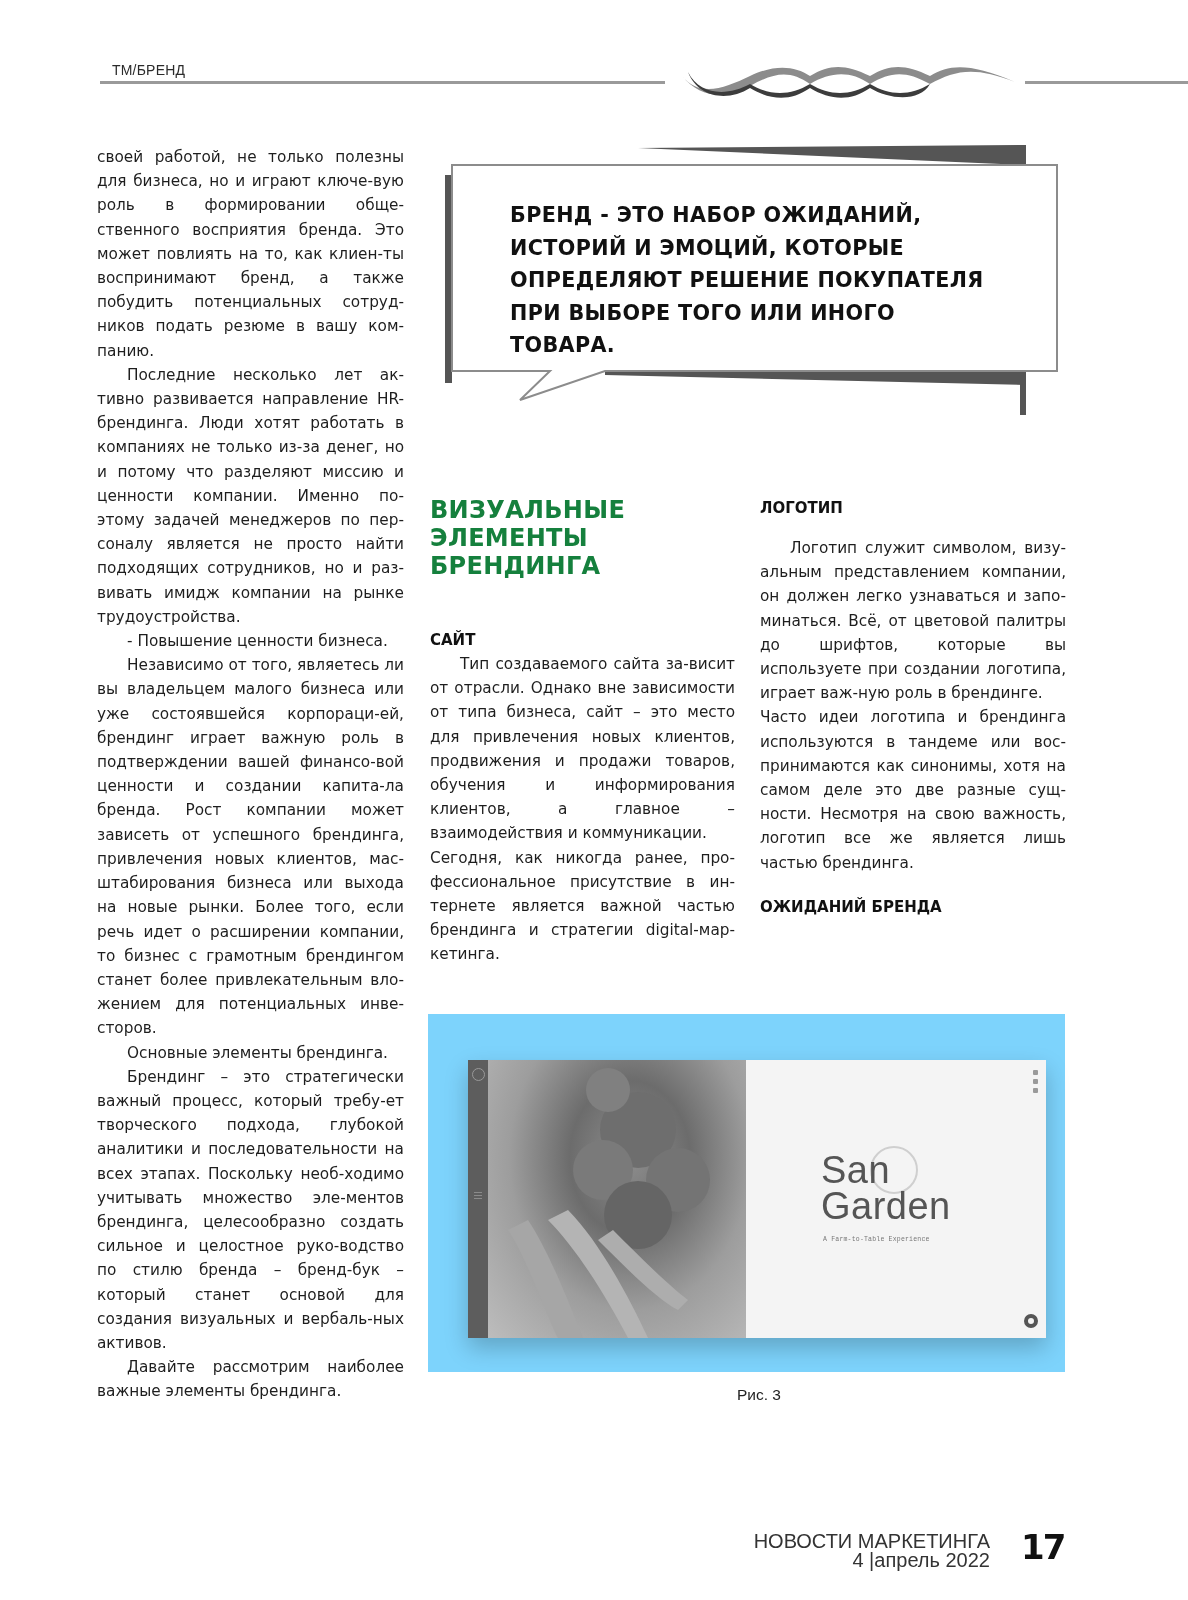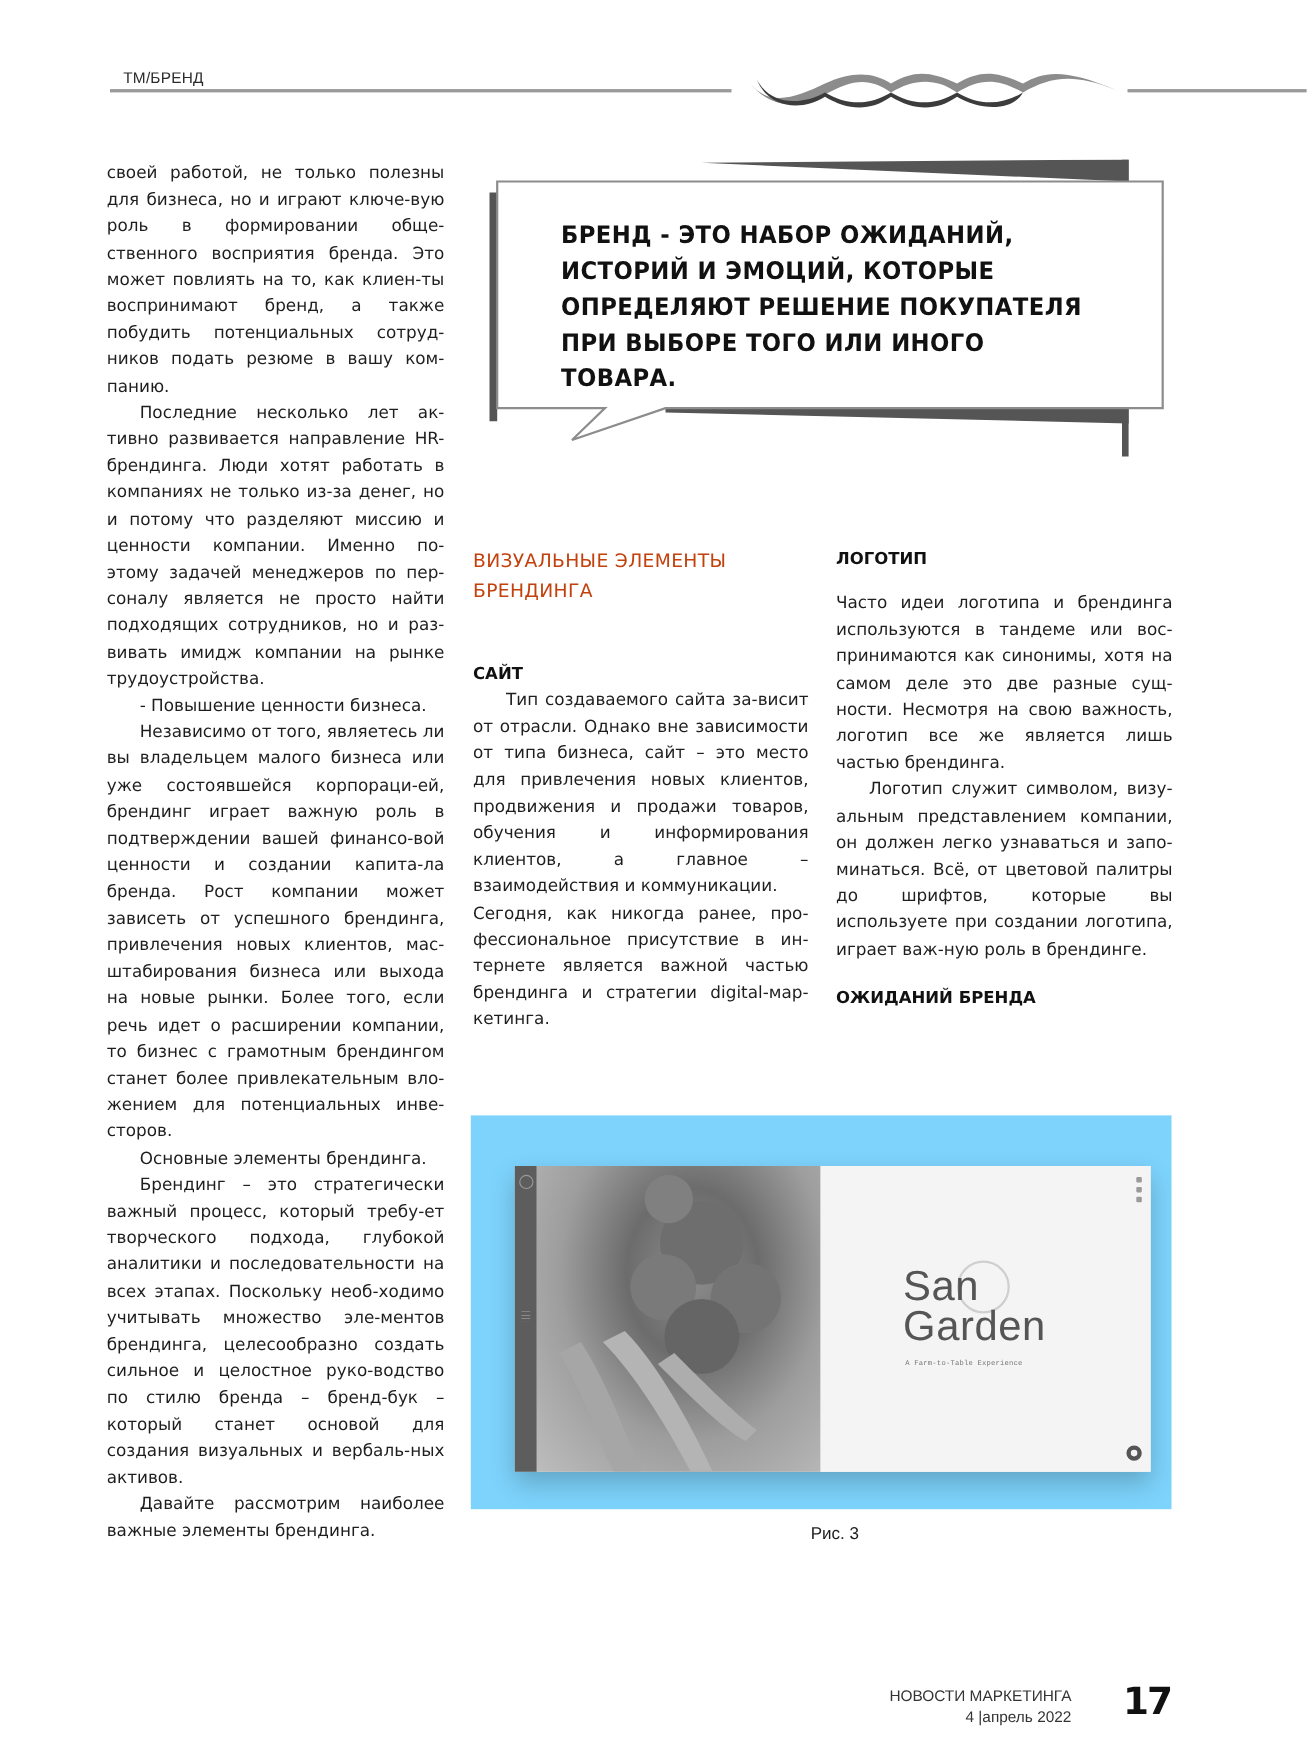--- a/index.html
+++ b/index.html
@@ -14,21 +14,21 @@
     .wave-logo { position: absolute; left: 680px; top: 58px; width: 335px; height: 46px; }
 
     
     .p { font-size: 15.3px; line-height: 24.2px; margin: 0; text-align: justify; text-align-last: left; hyphens: manual; }
     .p.indent { text-indent: 30px; }
 
     .col-left { position: absolute; left: 97px; top: 145px; width: 307px; }
     .col-mid { position: absolute; left: 430px; top: 496px; width: 305px; }
     .col-right { position: absolute; left: 760px; top: 496px; width: 306px; }
 
-    .section-title { font-size: 17px; font-weight: normal; line-height: 28px; margin: 0 0 48px 0; letter-spacing: 0.3px; color: #c2410c; }
+    .section-title { font-size: 24px; font-weight: bold; line-height: 28px; margin: 0 0 48px 0; letter-spacing: 0.3px; color: #15803d; }
     .sub-title { font-size: 15px; font-weight: bold; margin: 0; line-height: 24px; color: #111; }
     .sub-title.first-right { margin-bottom: 16px; }
     .gap { height: 20px; }
 
     
     .bubble { position: absolute; left: 430px; top: 145px; width: 650px; height: 305px; }
     .bubble-text { position: absolute; left: 510px; top: 199px; width: 520px; font-size: 22px; font-weight: bold;
                    line-height: 32.5px; letter-spacing: 0.4px; color: #111; font-family: "DejaVu Sans", sans-serif; transform: scaleX(0.94); transform-origin: left top; }
 
     
@@ -44,21 +44,21 @@
     .social-icons { position: absolute; right: 8px; top: 10px; display: flex; flex-direction: column; gap: 4px; align-items: center; }
     .social-icon { width: 5px; height: 5px; border-radius: 1px; background: #9a9a9a; }
     .brand-name { position: absolute; left: 75px; top: 92px; font-family: "Liberation Sans", sans-serif; font-size: 38px; line-height: 36px; color: #555; letter-spacing: 0.5px; }
     .brand-emblem { position: absolute; left: 124px; top: 86px; width: 44px; height: 44px; border: 2px solid #cfcfcf; border-radius: 50%; }
     .brand-tagline { position: absolute; left: 77px; top: 176px; font-family: "Liberation Mono", monospace; font-size: 6.5px; color: #777; letter-spacing: 0.2px; }
     .panel-button { position: absolute; right: 8px; bottom: 10px; width: 14px; height: 14px; border-radius: 50%; border: 4px solid #555; box-sizing: border-box; }
 
     .caption { position: absolute; left: 737px; top: 1386px; font-size: 15.5px; color: #222; font-family: "Liberation Sans", sans-serif; }
 
     
-    .footer-magazine { position: absolute; right: 214px; top: 1532px; font-family: "Liberation Sans", sans-serif; font-size: 14px; color: #333; text-align: right; line-height: 19px; }
+    .footer-magazine { position: absolute; right: 198px; top: 1532px; font-family: "Liberation Sans", sans-serif; font-size: 20px; color: #333; text-align: right; line-height: 19px; }
     .page-number { position: absolute; left: 1021px; top: 1527px; font-family: "DejaVu Sans", sans-serif; font-weight: bold; font-size: 34px; color: #111; letter-spacing: -2px; }
   </style>
 </head>
 <body>
 
 <div class="running-head">ТМ/БРЕНД</div>
 <div class="head-rule-left"></div>
 <svg class="wave-logo" viewBox="0 0 335 46">
   <path d="M2,18 C20,40 45,30 70,18 C95,6 115,8 130,18 C150,6 165,6 190,18 C210,6 225,6 250,18 C270,6 290,5 335,24 C295,8 275,12 250,26 C225,12 210,14 190,26 C170,12 150,14 130,26 C110,12 95,14 70,28 C45,42 20,40 2,18 Z" fill="#8c8c8c"></path>
   <path d="M8,14 C20,38 48,38 70,26 C90,38 110,38 130,26 C150,38 170,38 190,26 C210,38 230,38 250,26 C240,44 210,42 190,30 C170,44 150,42 130,30 C110,44 90,42 70,30 C48,44 18,40 8,14 Z" fill="#3c3c3c"></path>
@@ -86,22 +86,22 @@
 
 <div class="col-mid">
   <h2 class="section-title">ВИЗУАЛЬНЫЕ ЭЛЕМЕНТЫ БРЕНДИНГА</h2>
   <h3 class="sub-title">САЙТ</h3>
   <p class="p indent">Тип создаваемого сайта за-висит от отрасли. Однако вне зависимости от типа бизнеса, сайт – это место для привлечения новых клиентов, продвижения и продажи товаров, обучения и информирования клиентов, а главное – взаимодействия и коммуникации.</p>
   <p class="p">Сегодня, как никогда ранее, про-фессиональное присутствие в ин-тернете является важной частью брендинга и стратегии digital-мар-кетинга.</p>
 </div>
 
 <div class="col-right">
   <h3 class="sub-title first-right">ЛОГОТИП</h3>
+  <p class="p indent">Логотип служит символом, визу-альным представлением компании, он должен легко узнаваться и запо-минаться. Всё, от цветовой палитры до шрифтов, которые вы используете при создании логотипа, играет важ-ную роль в брендинге.</p>
   <p class="p">Часто идеи логотипа и брендинга используются в тандеме или вос-принимаются как синонимы, хотя на самом деле это две разные сущ-ности. Несмотря на свою важность, логотип все же является лишь частью брендинга.</p>
-  <p class="p indent">Логотип служит символом, визу-альным представлением компании, он должен легко узнаваться и запо-минаться. Всё, от цветовой палитры до шрифтов, которые вы используете при создании логотипа, играет важ-ную роль в брендинге.</p>
   <div class="gap"></div>
   <h3 class="sub-title">ОЖИДАНИЙ БРЕНДА</h3>
 </div>
 
 <div class="figure">
   <div class="mockup">
     <div class="mockup-sidebar">
       <div class="sidebar-logo"></div>
       <div class="sidebar-menu"></div>
     </div>

